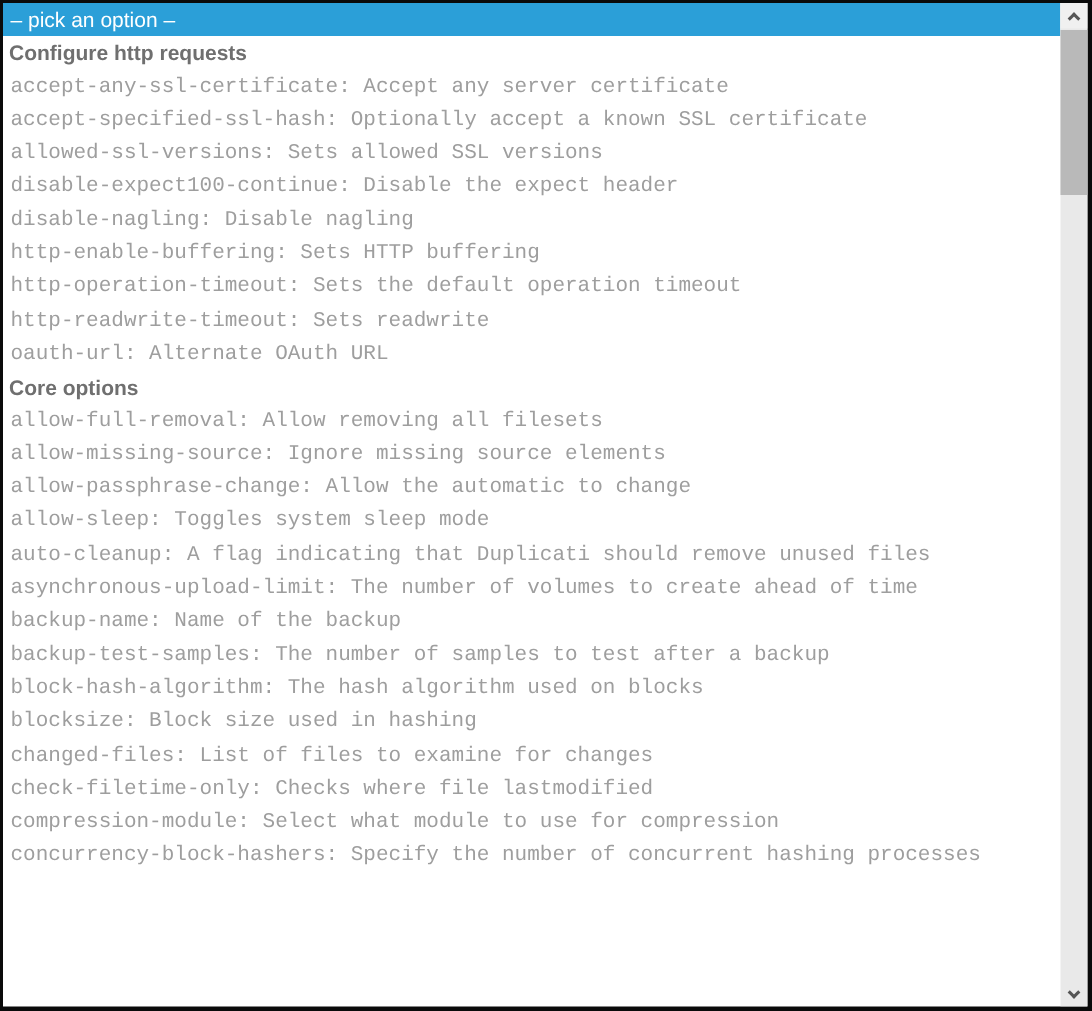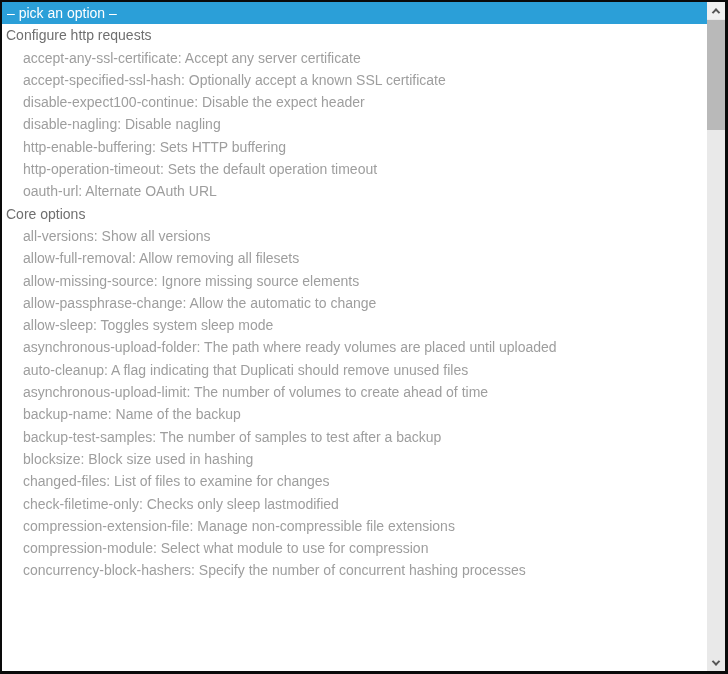--- a/index.html
+++ b/index.html
@@ -40,27 +40,28 @@
   }
 
   .selected-row {
     background: #2b9fd8;
     color: #ffffff;
     padding-left: 5px;
   }
 
   .group-label {
     color: #6f6f6f;
-    font-weight: normal;
+    font-weight: bold;
     padding-left: 4px;
   }
 
   .option {
     color: #9e9e9e;
-    padding-left: 21px;
+    padding-left: 5px;
+    font-family: Liberation Mono, monospace;
   }
 
   
   .scrollbar {
     position: absolute;
     top: 0;
     right: 0;
     bottom: 0;
     width: 18px;
     background: #e9e9e9;
@@ -100,40 +101,40 @@
 
 <div class="screen">
   <div class="select-box">
 
     <div class="list">
       <div class="row selected-row">– pick an option –</div>
 
     <div class="row group-label">Configure http requests</div>
         <div class="row option">accept-any-ssl-certificate: Accept any server certificate</div>
         <div class="row option">accept-specified-ssl-hash: Optionally accept a known SSL certificate</div>
+        <div class="row option">allowed-ssl-versions: Sets allowed SSL versions</div>
         <div class="row option">disable-expect100-continue: Disable the expect header</div>
         <div class="row option">disable-nagling: Disable nagling</div>
         <div class="row option">http-enable-buffering: Sets HTTP buffering</div>
         <div class="row option">http-operation-timeout: Sets the default operation timeout</div>
+        <div class="row option">http-readwrite-timeout: Sets readwrite</div>
         <div class="row option">oauth-url: Alternate OAuth URL</div>
         <div class="row group-label">Core options</div>
-        <div class="row option">all-versions: Show all versions</div>
         <div class="row option">allow-full-removal: Allow removing all filesets</div>
         <div class="row option">allow-missing-source: Ignore missing source elements</div>
         <div class="row option">allow-passphrase-change: Allow the automatic to change</div>
         <div class="row option">allow-sleep: Toggles system sleep mode</div>
-        <div class="row option">asynchronous-upload-folder: The path where ready volumes are placed until uploaded</div>
         <div class="row option">auto-cleanup: A flag indicating that Duplicati should remove unused files</div>
         <div class="row option">asynchronous-upload-limit: The number of volumes to create ahead of time</div>
         <div class="row option">backup-name: Name of the backup</div>
         <div class="row option">backup-test-samples: The number of samples to test after a backup</div>
+        <div class="row option">block-hash-algorithm: The hash algorithm used on blocks</div>
         <div class="row option">blocksize: Block size used in hashing</div>
         <div class="row option">changed-files: List of files to examine for changes</div>
-        <div class="row option">check-filetime-only: Checks only sleep lastmodified</div>
-        <div class="row option">compression-extension-file: Manage non-compressible file extensions</div>
+        <div class="row option">check-filetime-only: Checks where file lastmodified</div>
         <div class="row option">compression-module: Select what module to use for compression</div>
         <div class="row option">concurrency-block-hashers: Specify the number of concurrent hashing processes</div>
       </div>
 
     <div class="scrollbar">
       <div class="sb-btn up">
         <span class="chevron up"></span>
       </div>
       <div class="sb-thumb"></div>
       <div class="sb-btn down">

